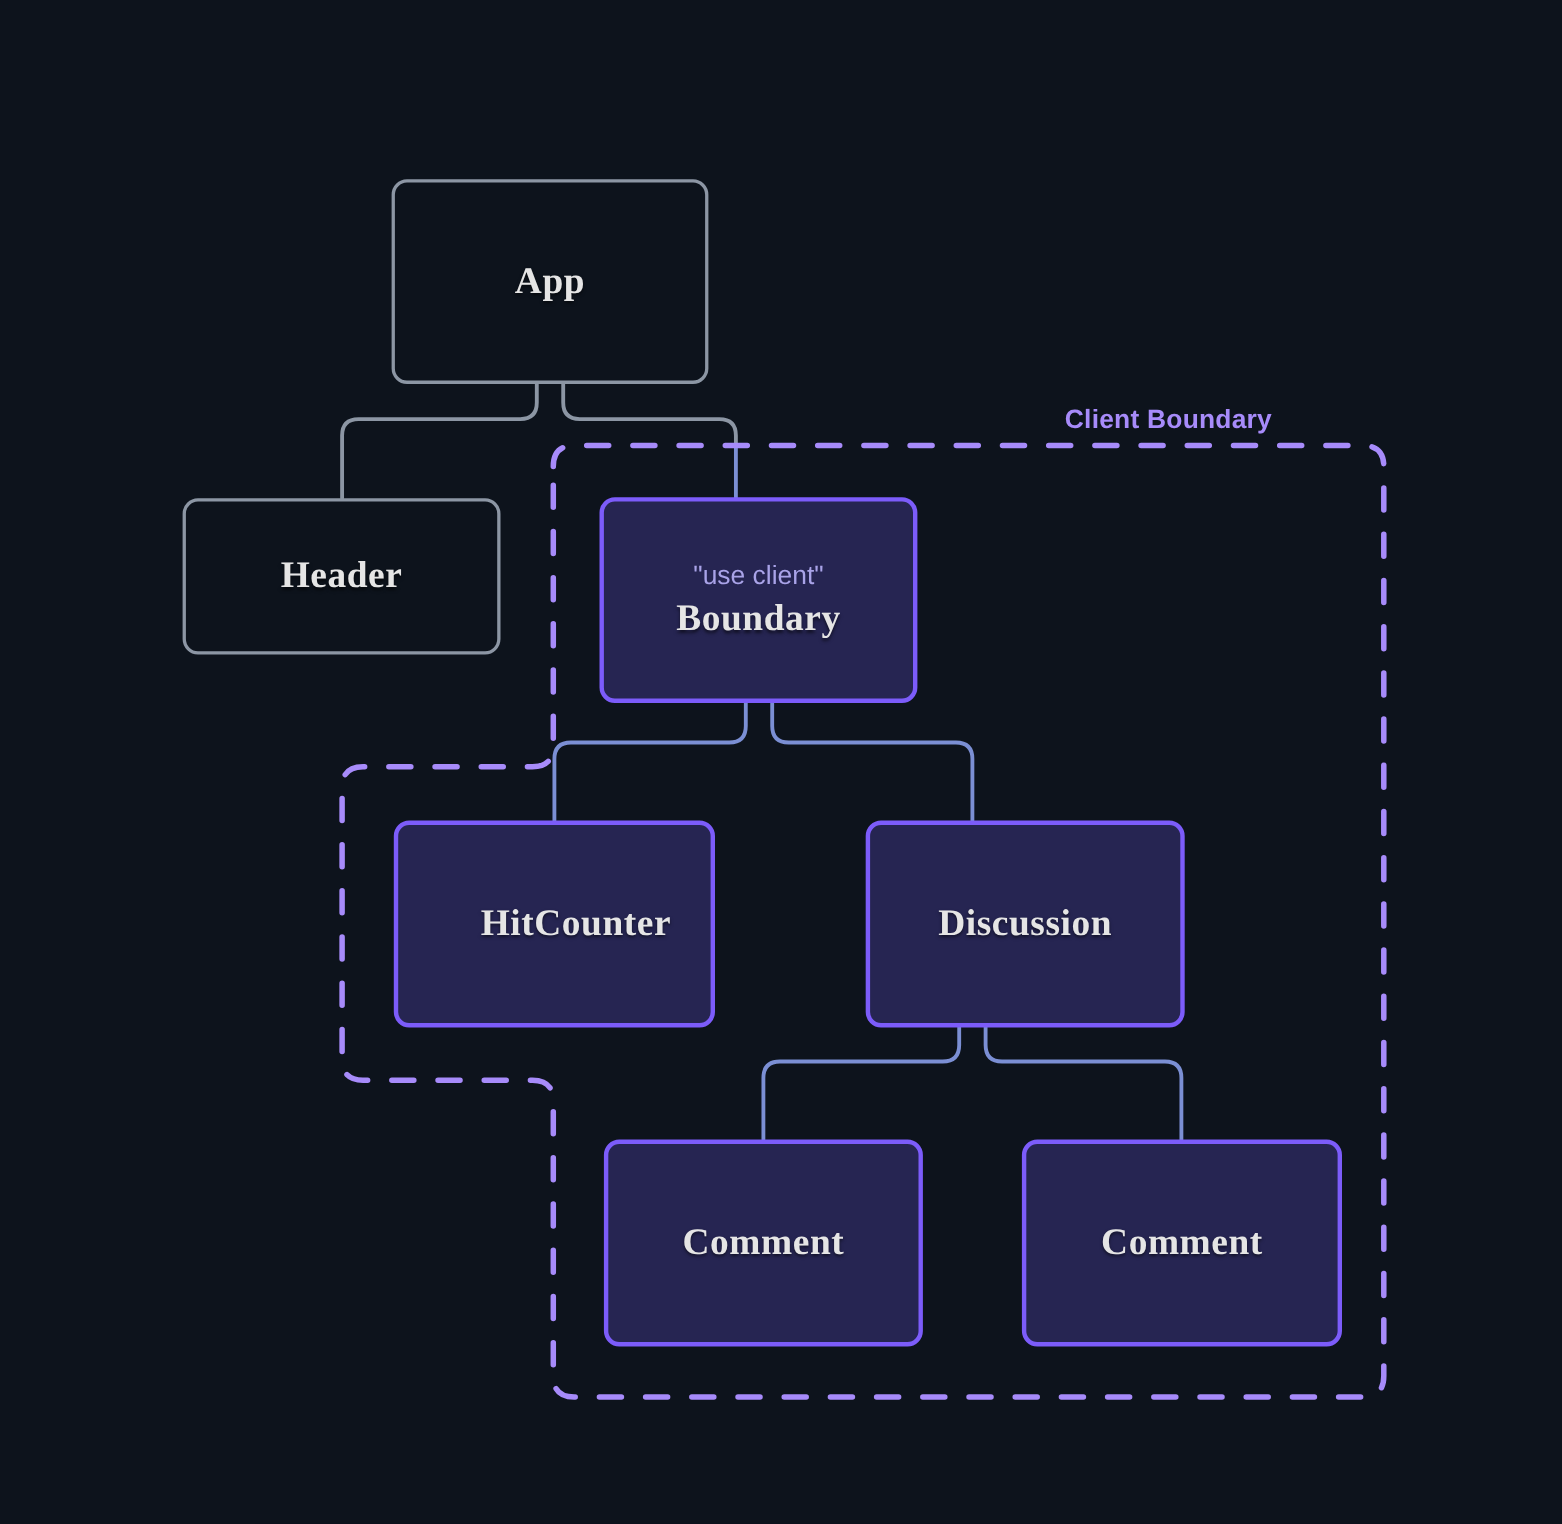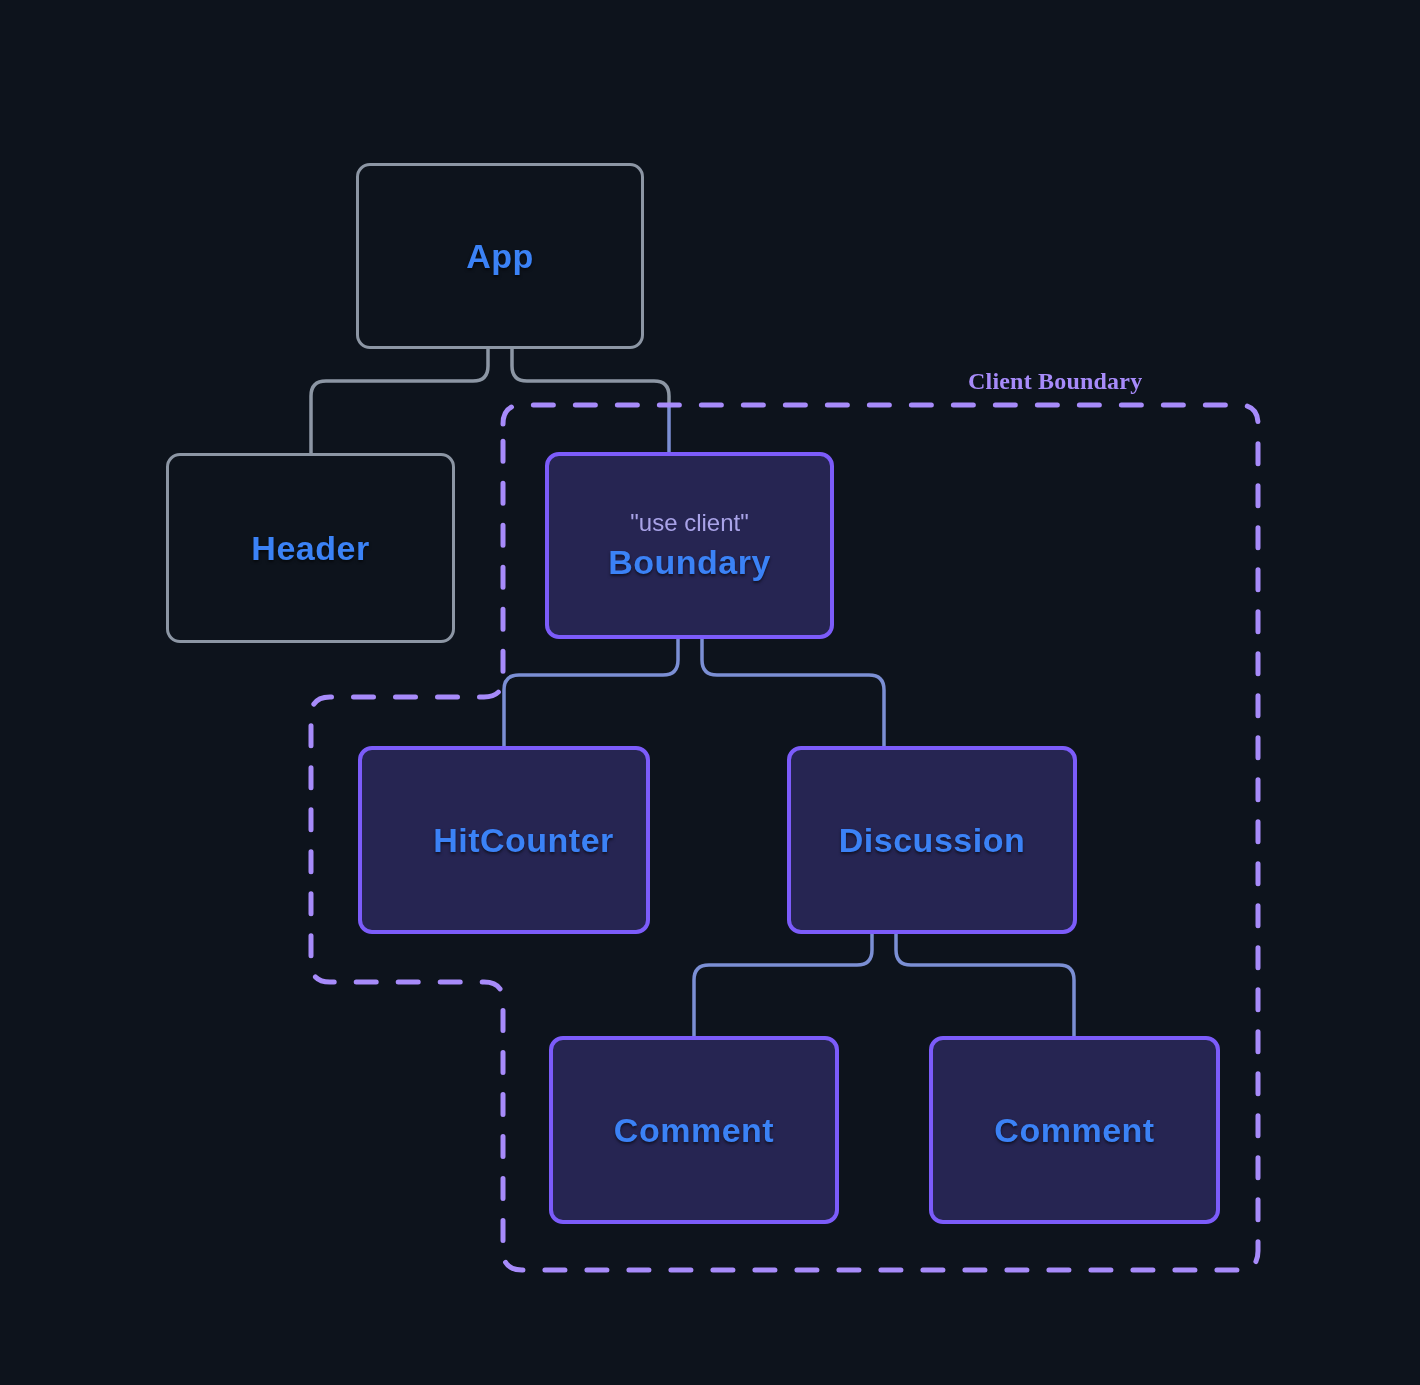--- a/index.html
+++ b/index.html
@@ -41,36 +41,36 @@
     border-color: #8c96a4;
     background: transparent;
     border-width: 3px;
   }
   .node.client {
     border-color: #7c5cfa;
     background: #262552;
     border-width: 4px;
   }
   .node-label {
-    font-family: Liberation Sans, sans-serif;
+    font-family: Liberation Serif, serif;
     font-weight: bold;
-    color: #3b82f6;
+    color: #e5e5e5;
     letter-spacing: 0.5px;
     white-space: nowrap;
     text-shadow: 0 2px 3px rgba(0,0,0,0.55);
   }
   .node-directive {
     font-family: "Liberation Sans", sans-serif;
     color: #a9a3e8;
     white-space: nowrap;
     font-weight: normal;
   }
   #boundary-label {
     position: absolute;
-    font-family: Liberation Serif, serif;
+    font-family: Liberation Sans, sans-serif;
     font-weight: bold;
     color: #a78bfa;
     white-space: nowrap;
     letter-spacing: 0.2px;
   }
 </style>
 </head>
 <body>
 
 <div id="canvas">
@@ -109,21 +109,21 @@
              Q 503 697 503 678
              L 503 424 Z" fill="none" stroke="#a78bfa" stroke-width="5" stroke-linecap="round" stroke-dasharray="20 22"></path>
   </svg>
 
   <div id="boundary-label" style="left:968px; top:368px; font-size:24px;">Client Boundary</div>
 
   <div class="node server" style="left:356px; top:163px; width:288px; height:186px;">
     <div class="node-label" style="font-size:34px;">App</div>
   </div>
 
-  <div class="node server" style="left:166px; top:453px; width:289px; height:190px;">
+  <div class="node server" style="left:166px; top:453px; width:289px; height:142px;">
     <div class="node-label" style="font-size:34px;">Header</div>
   </div>
 
   <div class="node client" style="left:545px; top:452px; width:289px; height:187px;">
     <div class="node-directive" style="font-size:24px; margin-bottom:6px;">"use client"</div>
     <div class="node-label" style="font-size:34px;">Boundary</div>
   </div>
 
   <div class="node client" style="left:358px; top:746px; width:292px; height:188px;padding-left:39px;">
     <div class="node-label" style="font-size:34px;">HitCounter</div>

